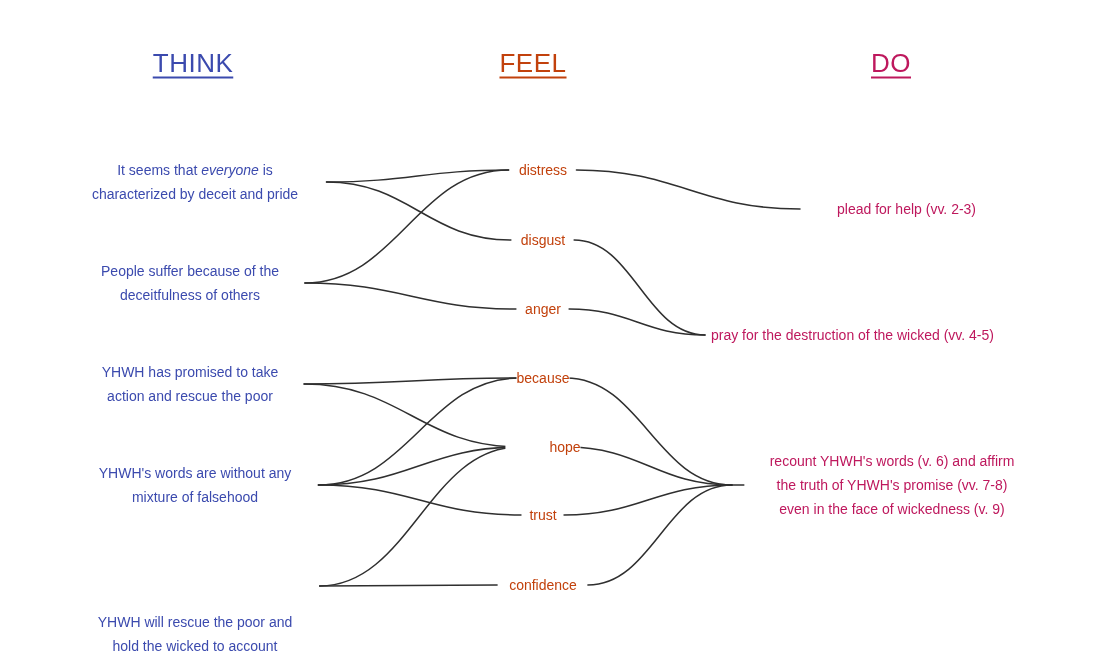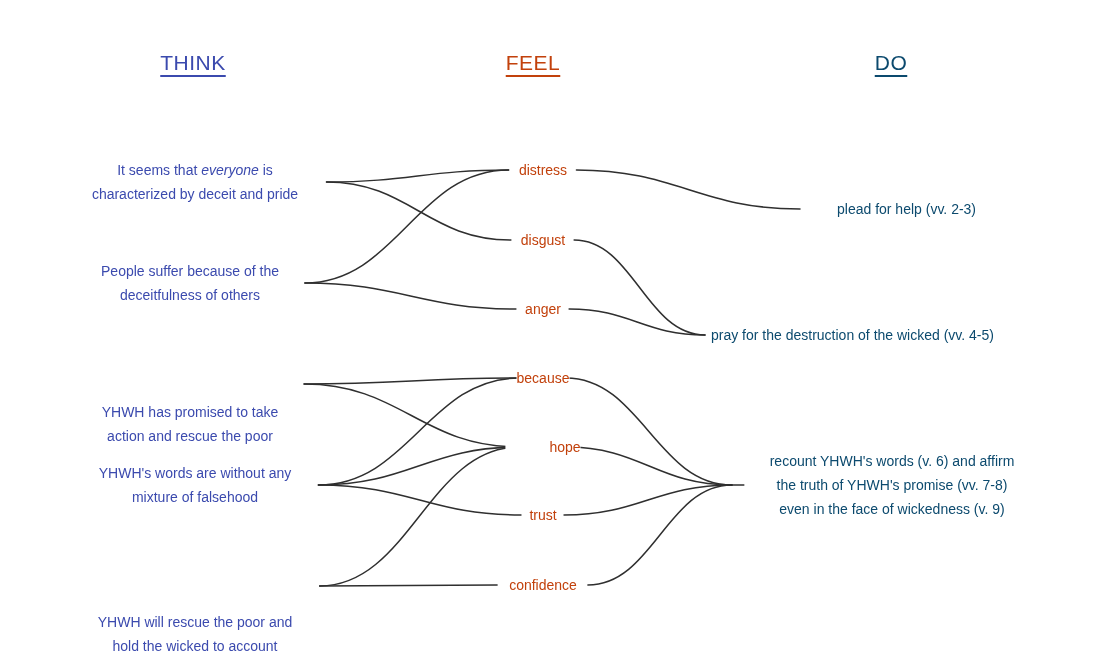--- a/index.html
+++ b/index.html
@@ -7,36 +7,36 @@
     position:relative;
     width:1110px;height:652px;
     background:#ffffff;
     font-family:"Liberation Sans","DejaVu Sans",sans-serif;
     overflow:hidden;
   }
   #edges{position:absolute;left:0;top:0;width:1110px;height:652px;z-index:1;}
   .hdr{
     position:absolute;z-index:2;
     transform:translate(-50%,-50%);
-    font-size:21px;font-weight:400;letter-spacing:0.5px;
+    font-size:26px;font-weight:400;letter-spacing:0.5px;
     text-decoration:underline;text-underline-offset:5px;text-decoration-thickness:1.5px;
     white-space:nowrap;
   }
   .node{
     position:absolute;z-index:2;
     transform:translate(-50%,-50%);
     text-align:center;
     font-size:14px;line-height:24px;
     background:#ffffff;
   }
   .node.left-align{transform:translate(0,-50%);text-align:left;}
   .nline{white-space:nowrap;}
   .c-think{color:#3b4aae;}
   .c-feel{color:#c2410c;}
-  .c-do{color:#0c4a6e;}
+  .c-do{color:#be185d;}
   em{font-style:italic;}
 </style>
 </head>
 <body>
 
 <div id="canvas">
 
   <svg id="edges" width="1110" height="652" viewBox="0 0 1110 652" aria-hidden="true">
       <path d="M 326.53125 182 C 408.448828125 182, 426.652734375 170, 508.5703125 170" fill="none" stroke="#2f2f2f" stroke-width="1.5" stroke-linecap="round"></path>
       <path d="M 326.53125 182 C 409.47890625 182, 427.91171875 240, 510.859375 240" fill="none" stroke="#2f2f2f" stroke-width="1.5" stroke-linecap="round"></path>
@@ -66,21 +66,21 @@
   <div class="node c-think" style="left:195px;top:182px;">
     <div class="nline"><span>It seems that </span><em>everyone</em><span> is</span></div>
     <div class="nline">characterized by deceit and pride</div>
   </div>
 
   <div class="node c-think" style="left:190px;top:283px;">
     <div class="nline">People suffer because of the</div>
     <div class="nline">deceitfulness of others</div>
   </div>
 
-  <div class="node c-think" style="left:190px;top:384px;margin-top:40px;">
+  <div class="node c-think" style="left:190px;top:384px;">
     <div class="nline">YHWH has promised to take</div>
     <div class="nline">action and rescue the poor</div>
   </div>
 
   <div class="node c-think" style="left:195px;top:485px;">
     <div class="nline">YHWH's words are without any</div>
     <div class="nline">mixture of falsehood</div>
   </div>
 
   <div class="node c-think" style="left:195px;top:586px;margin-top:48px;">

